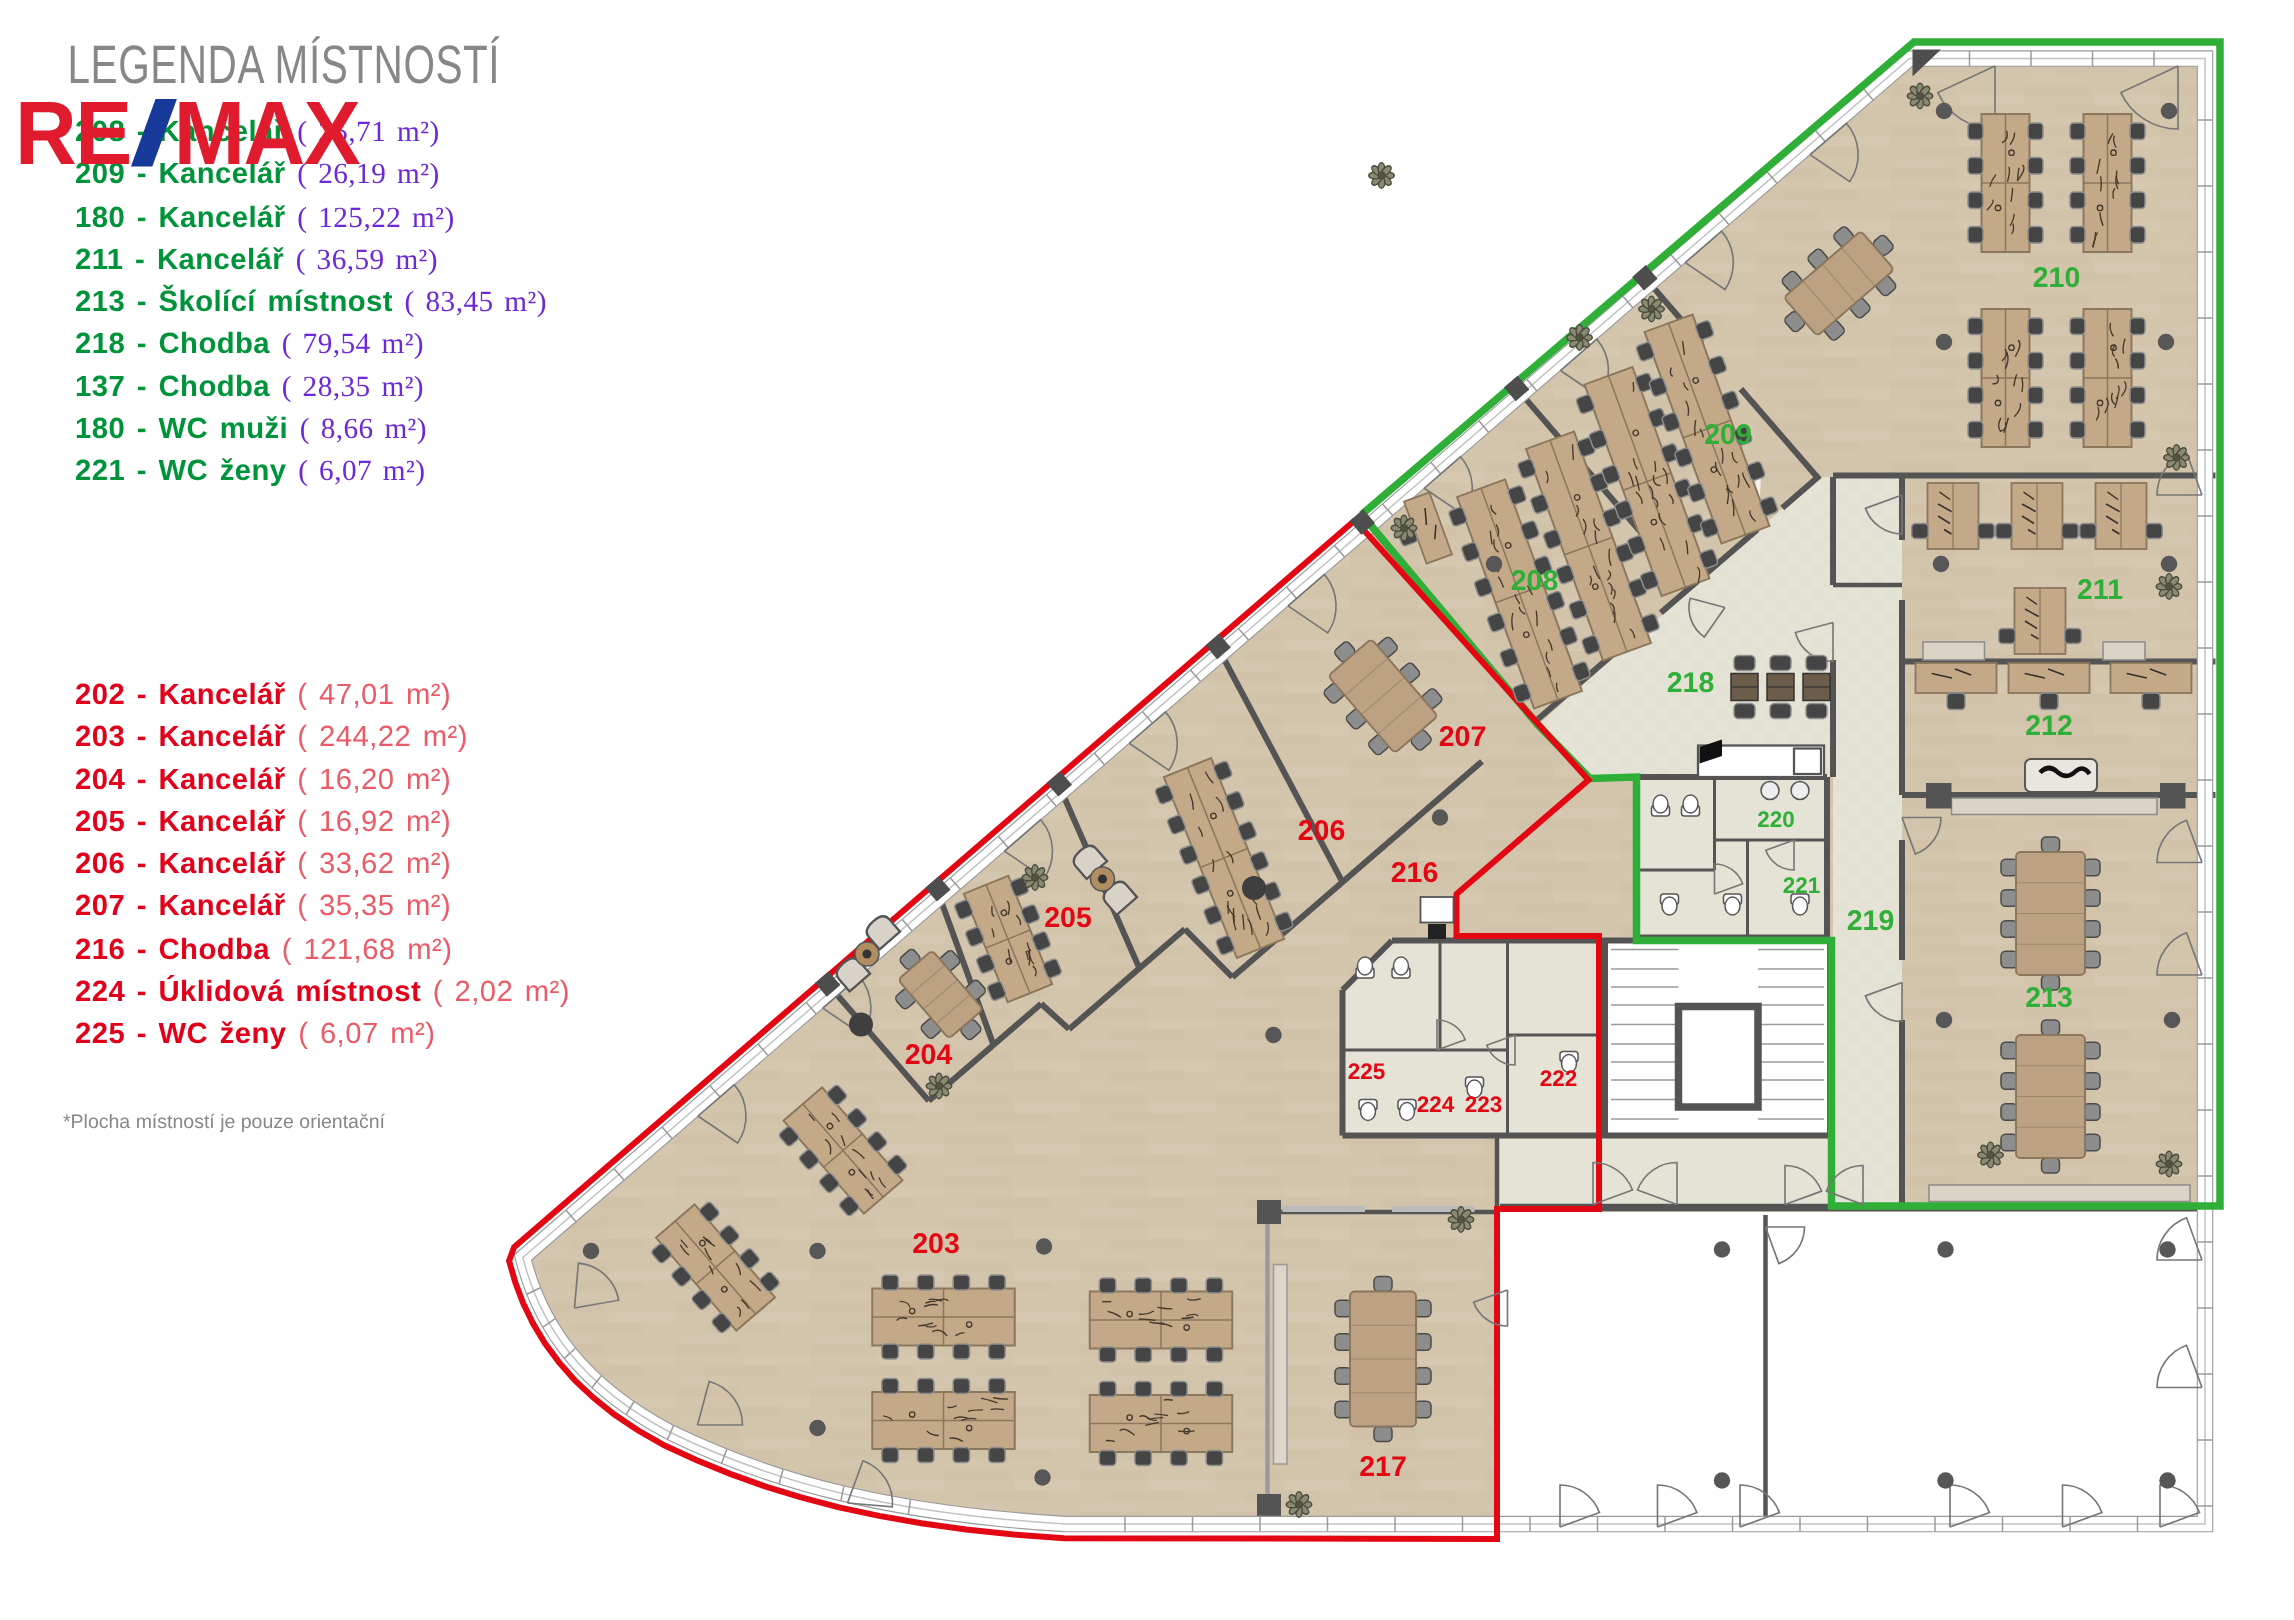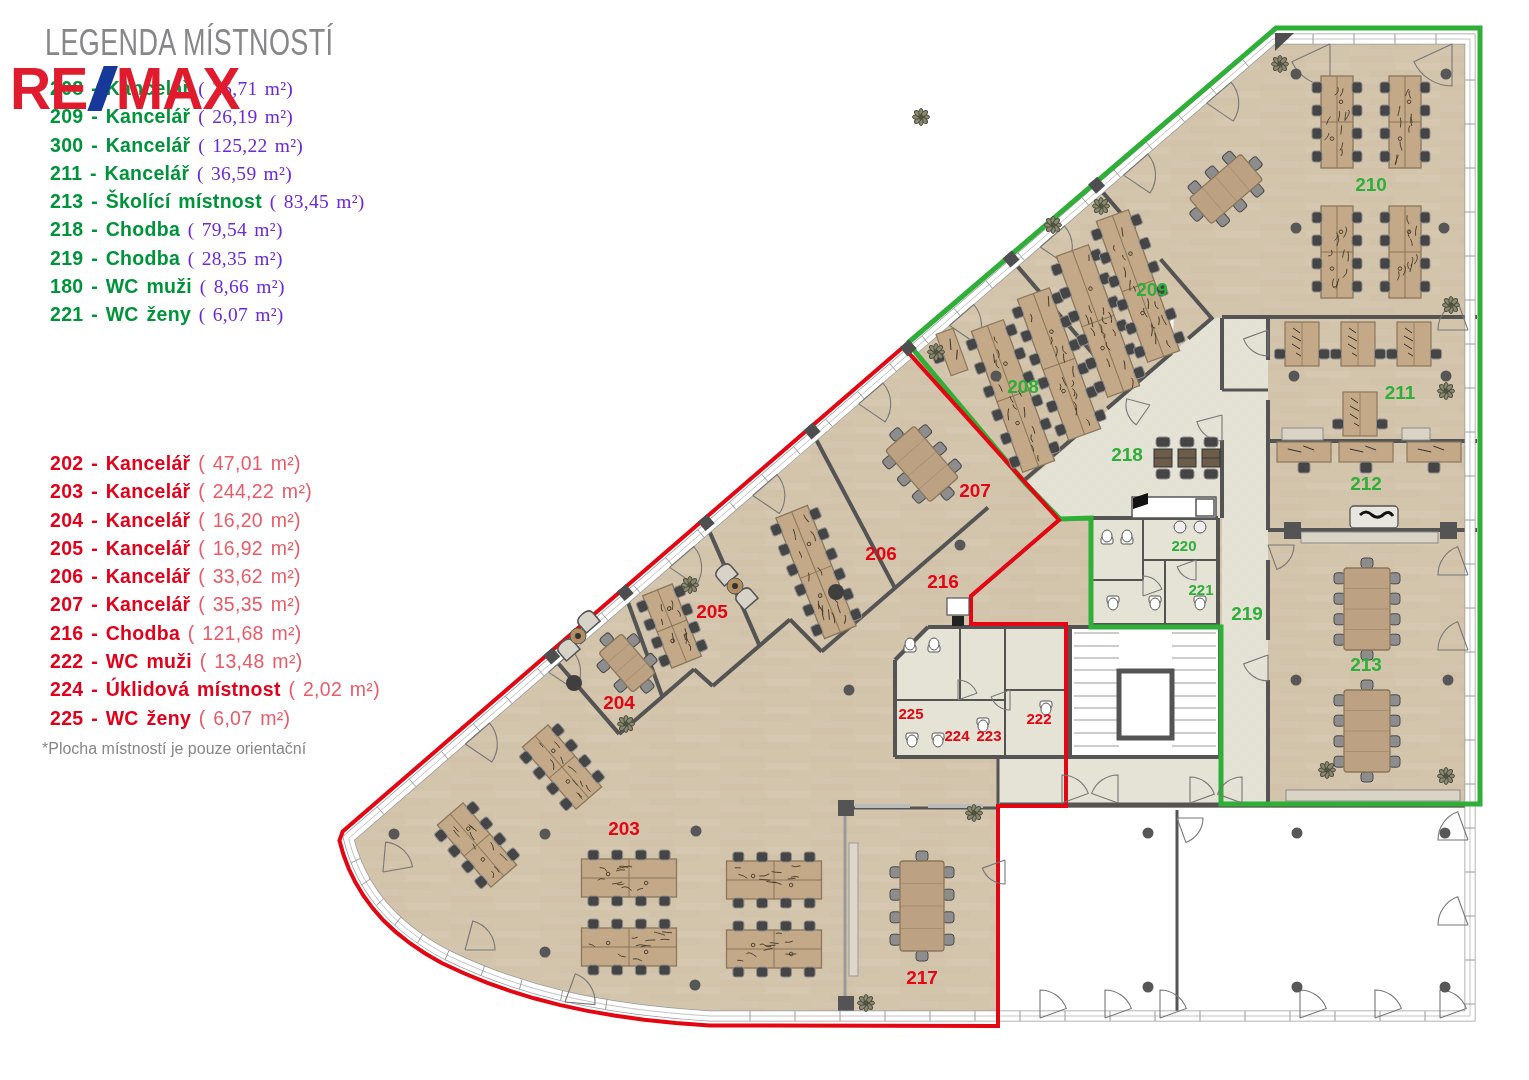--- a/index.html
+++ b/index.html
@@ -12,21 +12,21 @@
 .lr{color:#e11b2e;}
 .lb{display:inline-block;width:15px;height:45px;background:#16399a;transform:skewX(-21deg);
 margin:0 6px 0 9px;vertical-align:-2px;}
 #greenlist{position:absolute;left:50px;top:77px;}
 #redlist{position:absolute;left:50px;top:408px;margin-top:44px;}
 .lrow{height:28.3px;font-size:19.5px;white-space:nowrap;letter-spacing:0.3px;word-spacing:2px;}
 .gb{color:#00943a;font-weight:bold;}
 .gl{color:#6d28d9;font-family:Liberation Serif, serif;}
 .rb{color:#e2001a;font-weight:bold;}
 .rl{color:#ea5a67;}
-#foot{position:absolute;left:42px;top:740px;font-size:16px;color:#878787;}
+#foot{position:absolute;left:42px;top:740px;font-size:13px;color:#878787;}
 </style></head>
 <body>
 <div id="wrap">
 <svg width="1529" height="1080" viewBox="0 0 1529 1080">
 <defs>
 <pattern id="tilechk" width="16" height="16" patternUnits="userSpaceOnUse">
 <rect width="16" height="16" fill="none"></rect>
 <rect x="0" y="0" width="8" height="8" fill="#deddd0" opacity="0.35"></rect>
 <rect x="8" y="8" width="8" height="8" fill="#deddd0" opacity="0.35"></rect>
 </pattern>
@@ -1168,34 +1168,33 @@
       <text x="989" y="741" fill="#e30613" font-size="15" font-weight="bold" font-family="Liberation Sans, sans-serif" text-anchor="middle">223</text>
       <text x="957" y="741" fill="#e30613" font-size="15" font-weight="bold" font-family="Liberation Sans, sans-serif" text-anchor="middle">224</text>
       <text x="911" y="719" fill="#e30613" font-size="15" font-weight="bold" font-family="Liberation Sans, sans-serif" text-anchor="middle">225</text>
 </svg>
 
 <div id="title">LEGENDA MÍSTNOSTÍ</div>
 <div id="logo"><span class="lr">RE</span><span class="lb"></span><span class="lr">MAX</span></div>
 <div id="greenlist">
       <div class="lrow"><span class="gb">208 - Kancelář</span> <span class="gl">( 25,71 m²)</span></div>
 <div class="lrow"><span class="gb">209 - Kancelář</span> <span class="gl">( 26,19 m²)</span></div>
-<div class="lrow"><span class="gb">300 - Kancelář</span> <span class="gl">( 125,22 m²)</span></div>
+<div class="lrow"><span class="gb">180 - Kancelář</span> <span class="gl">( 125,22 m²)</span></div>
 <div class="lrow"><span class="gb">211 - Kancelář</span> <span class="gl">( 36,59 m²)</span></div>
 <div class="lrow"><span class="gb">213 - Školící místnost</span> <span class="gl">( 83,45 m²)</span></div>
 <div class="lrow"><span class="gb">218 - Chodba</span> <span class="gl">( 79,54 m²)</span></div>
-<div class="lrow"><span class="gb">219 - Chodba</span> <span class="gl">( 28,35 m²)</span></div>
+<div class="lrow"><span class="gb">137 - Chodba</span> <span class="gl">( 28,35 m²)</span></div>
 <div class="lrow"><span class="gb">180 - WC muži</span> <span class="gl">( 8,66 m²)</span></div>
 <div class="lrow"><span class="gb">221 - WC ženy</span> <span class="gl">( 6,07 m²)</span></div>
     </div>
 <div id="redlist">
       <div class="lrow"><span class="rb">202 - Kancelář</span> <span class="rl">( 47,01 m²)</span></div>
 <div class="lrow"><span class="rb">203 - Kancelář</span> <span class="rl">( 244,22 m²)</span></div>
 <div class="lrow"><span class="rb">204 - Kancelář</span> <span class="rl">( 16,20 m²)</span></div>
 <div class="lrow"><span class="rb">205 - Kancelář</span> <span class="rl">( 16,92 m²)</span></div>
 <div class="lrow"><span class="rb">206 - Kancelář</span> <span class="rl">( 33,62 m²)</span></div>
 <div class="lrow"><span class="rb">207 - Kancelář</span> <span class="rl">( 35,35 m²)</span></div>
 <div class="lrow"><span class="rb">216 - Chodba</span> <span class="rl">( 121,68 m²)</span></div>
-<div class="lrow"><span class="rb">222 - WC muži</span> <span class="rl">( 13,48 m²)</span></div>
 <div class="lrow"><span class="rb">224 - Úklidová místnost</span> <span class="rl">( 2,02 m²)</span></div>
 <div class="lrow"><span class="rb">225 - WC ženy</span> <span class="rl">( 6,07 m²)</span></div>
     </div>
 <div id="foot">*Plocha místností je pouze orientační</div>
 
 </div>
 </body></html>

